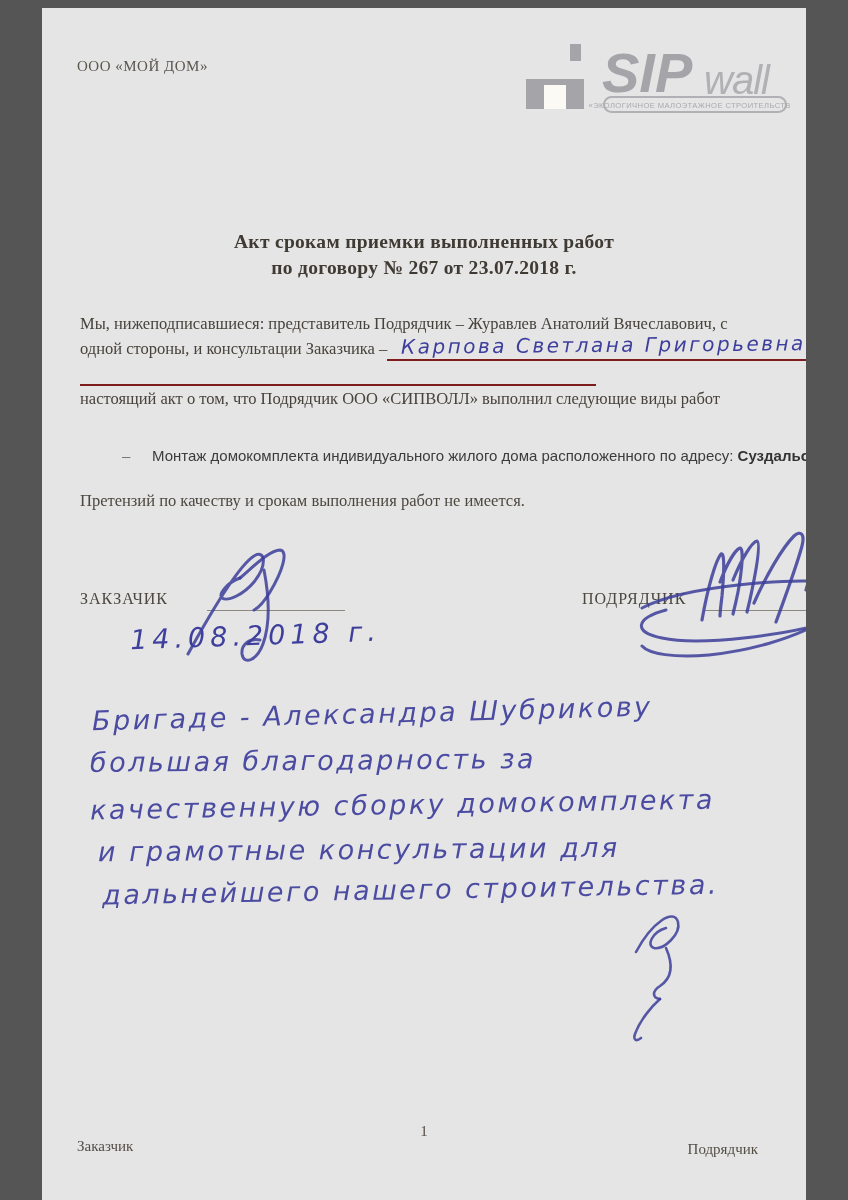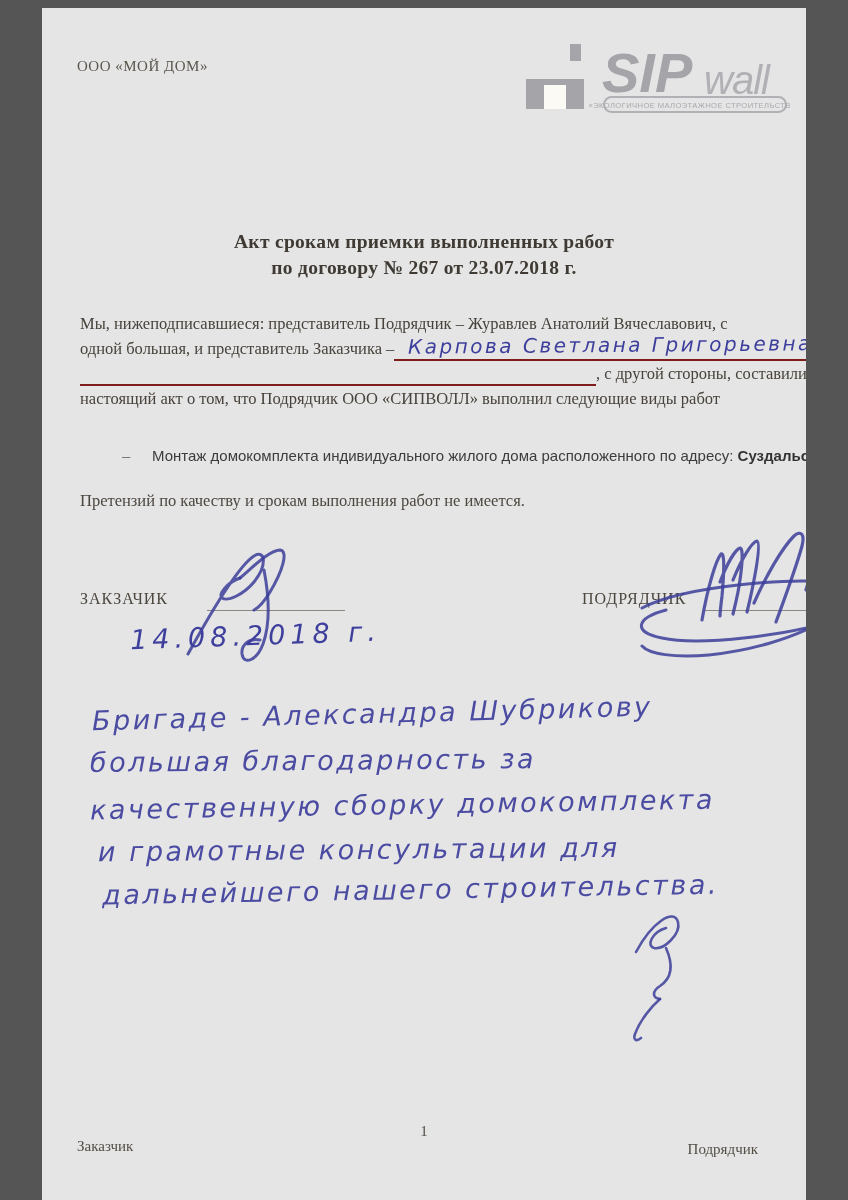--- a/index.html
+++ b/index.html
@@ -114,28 +114,27 @@
   </div>
 
   <div class="title">
     <div>Акт срокам приемки выполненных работ</div>
     <div>по договору № 267 от 23.07.2018 г.</div>
   </div>
 
   <div class="intro">
     <div class="tline">Мы, нижеподписавшиеся: представитель Подрядчик – Журавлев Анатолий Вячеславович, с</div>
     <div class="fillline">
-      <span style="white-space:nowrap;">одной большая, и представитель Заказчика –</span>
+      <span style="white-space:nowrap;">одной стороны, и консультации Заказчика –</span>
       <span class="blank">
         <span class="hand hand-name">Карпова Светлана Григорьевна</span>
       </span>
     </div>
     <div class="fillline">
       <span class="blank" style="max-width:516px;"></span>
-      <span style="white-space:nowrap;">, с другой стороны, составили</span>
     </div>
     <div class="tline">настоящий акт о том, что Подрядчик ООО «СИПВОЛЛ» выполнил следующие виды работ</div>
   </div>
 
   <div class="work">
     <span class="marker">–</span>
     <div class="wl">
       <span>Монтаж домокомплекта  индивидуального жилого дома расположенного по адресу: </span><b>Суздальский</b>
     </div>
   </div>

